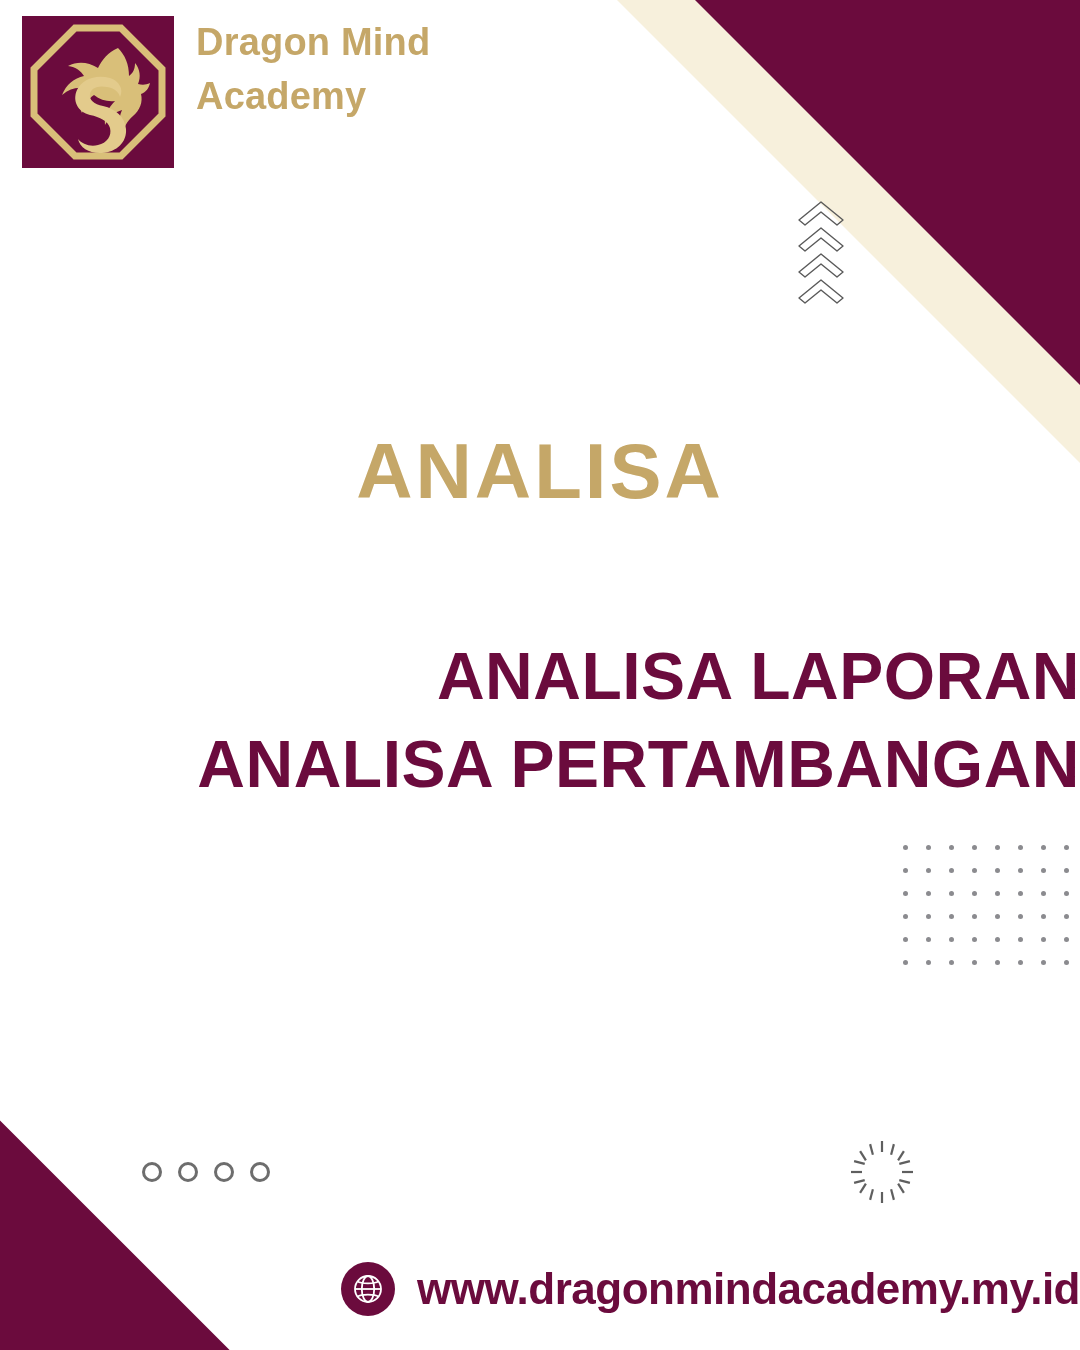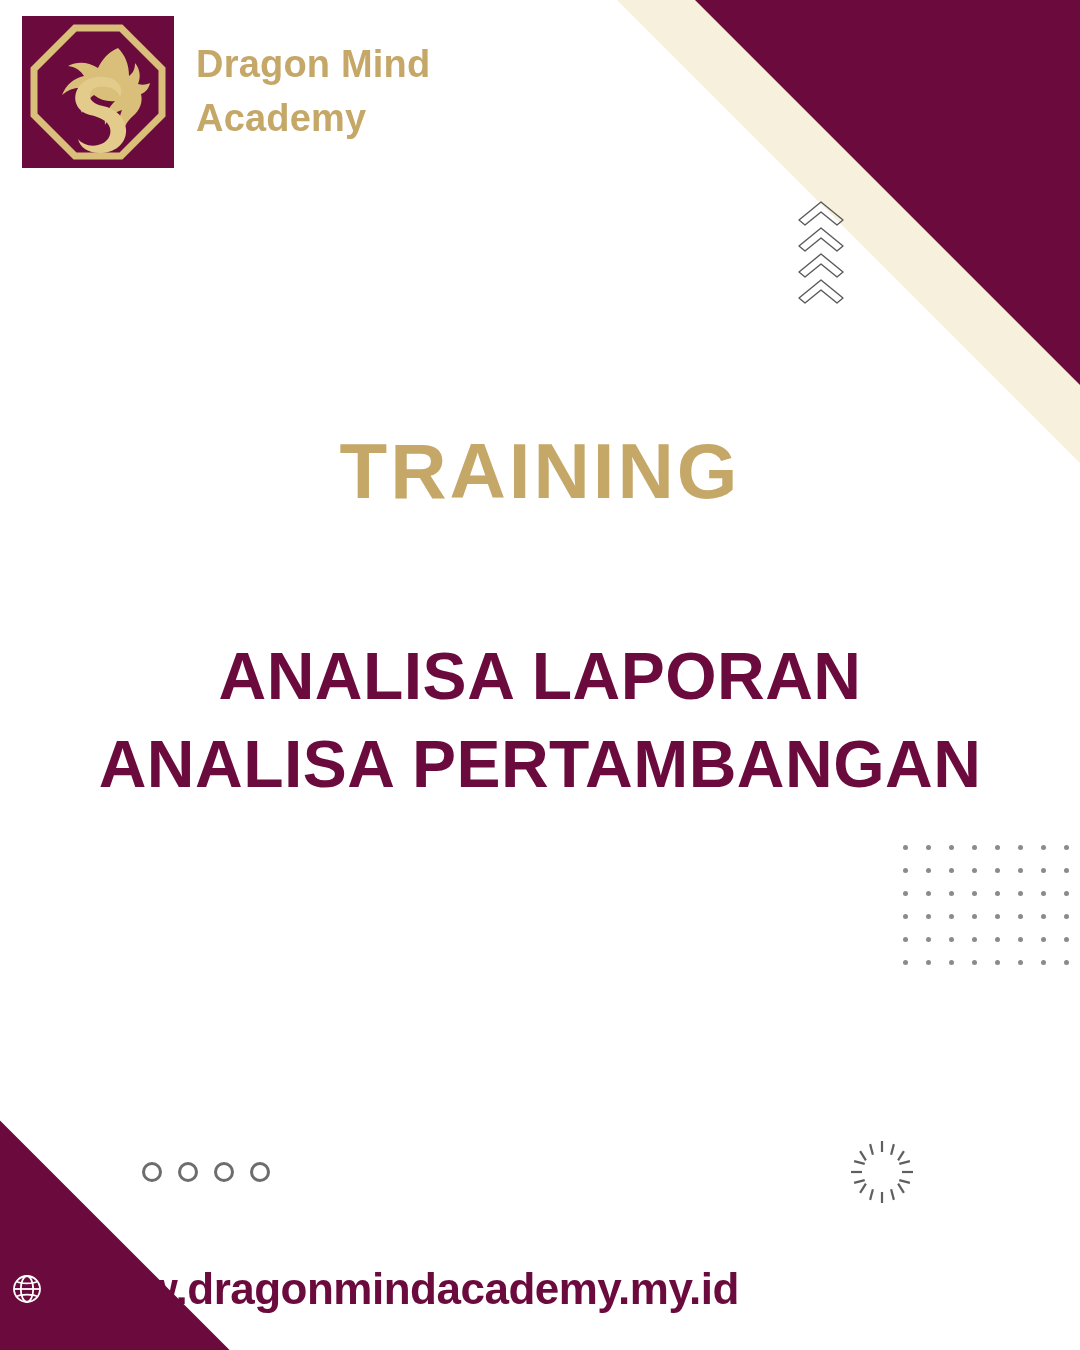--- a/index.html
+++ b/index.html
@@ -57,21 +57,20 @@
     top: 1200px;
     transform: rotate(-45deg);
   }
 
   
   .logo-block {
     position: absolute;
     left: 22px;
     top: 16px;
     display: flex;
-    align-items: center;
     gap: 22px;
   }
   .logo-mark {
     width: 152px;
     height: 152px;
     background: #6B0B3D;
     position: relative;
     display: block;
   }
   .logo-mark svg { display: block; width: 152px; height: 152px; }
@@ -112,21 +111,21 @@
   }
   .headline {
     margin: 0;
     padding-top: 122px;
     color: #6B0B3D;
     font-size: 66px;
     font-weight: 800;
     line-height: 1.34;
     letter-spacing: 0.5px;
   }
-  .headline .ln { display: block; }
+  .headline .ln { display: block; text-align: right; }
 
   
   .dot-grid {
     position: absolute;
     left: 903px;
     top: 845px;
     display: grid;
     grid-template-columns: repeat(8, 23px);
     grid-auto-rows: 23px;
   }
@@ -164,21 +163,21 @@
   .sunburst svg { display: block; }
 
   
   .footer {
     position: absolute;
     left: 0;
     right: 0;
     top: 1262px;
     display: flex;
     align-items: center;
-    justify-content: flex-start;
+    justify-content: flex-end;
     gap: 22px;
   }
   .globe {
     width: 54px;
     height: 54px;
     border-radius: 50%;
     background: #6B0B3D;
     display: flex;
     align-items: center;
     justify-content: center;
@@ -228,21 +227,21 @@
       <g fill="none" stroke="#5a5a5a" stroke-width="1.4" stroke-linejoin="round">
         <path d="M4,22 L26,4 L48,22 L42,27 L26,14 L10,27 Z"></path>
         <path d="M4,48 L26,30 L48,48 L42,53 L26,40 L10,53 Z"></path>
         <path d="M4,74 L26,56 L48,74 L42,79 L26,66 L10,79 Z"></path>
         <path d="M4,100 L26,82 L48,100 L42,105 L26,92 L10,105 Z"></path>
       </g>
     </svg>
   </div>
 
   <div class="title-wrap">
-    <div class="eyebrow">TRAINING</div>
+    <div class="eyebrow">ANALISA</div>
     <div class="headline">
       <span class="ln">ANALISA LAPORAN</span>
       <span class="ln">ANALISA PERTAMBANGAN</span>
     </div>
   </div>
 
   <div class="dot-grid">
     <div class="dot"></div>
       <div class="dot"></div>
       <div class="dot"></div>

